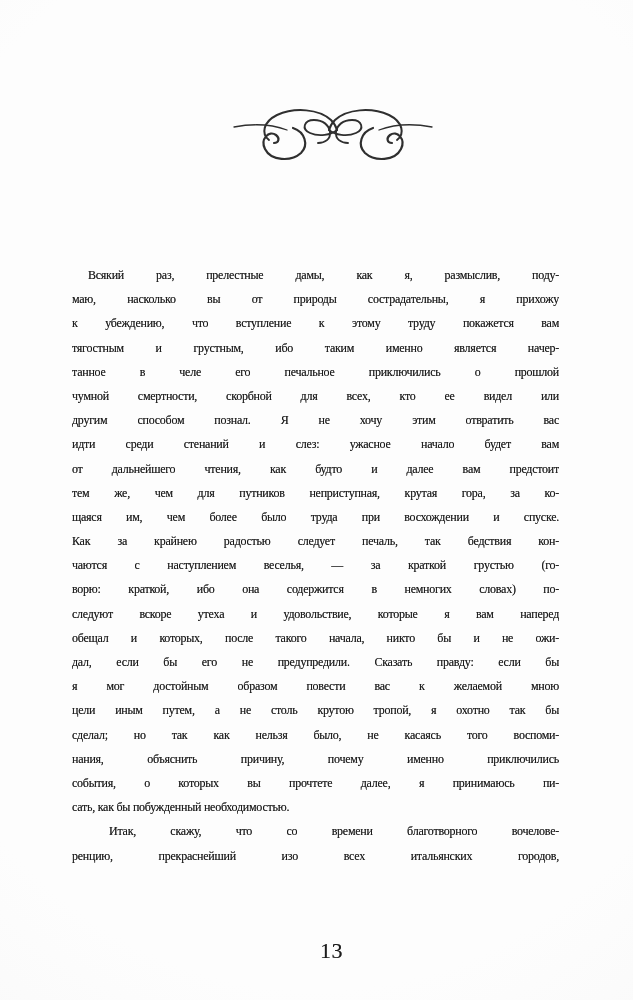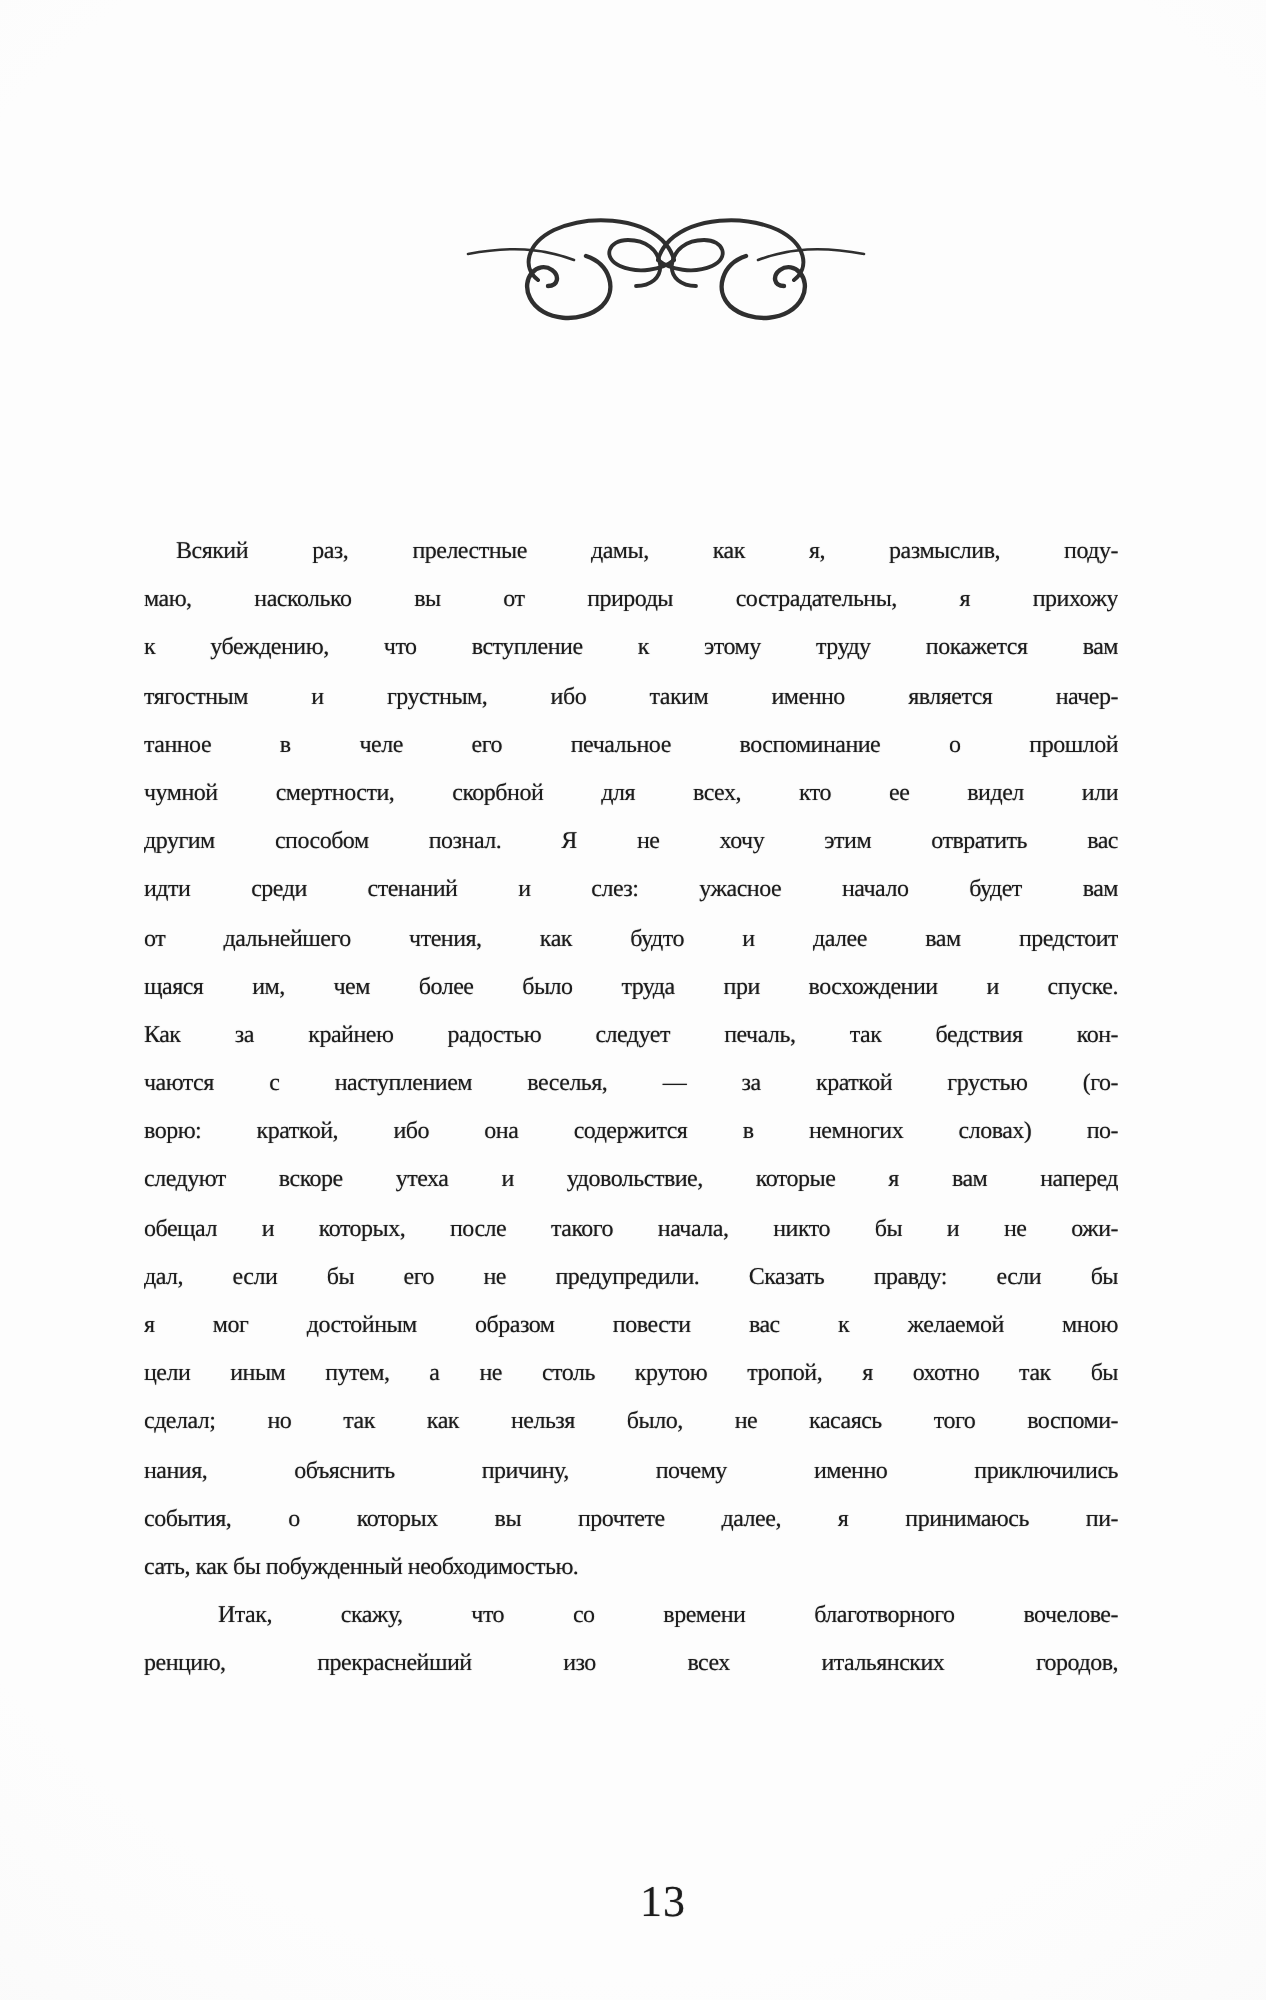--- a/index.html
+++ b/index.html
@@ -78,25 +78,26 @@
     </g>
     <use href="#half" transform="translate(200 0) scale(-1 1)"></use>
   </svg>
 
   <div class="text-block">
       <div class="para">
         <div class="line first">Всякий раз, прелестные дамы, как я, размыслив, поду-</div>
         <div class="line">маю, насколько вы от природы сострадательны, я прихожу</div>
         <div class="line">к убеждению, что вступление к этому труду покажется вам</div>
         <div class="line">тягостным и грустным, ибо таким именно является начер-</div>
-        <div class="line">танное в челе его печальное воспоминание о прошлой</div>
+        <div class="line">танное в челе его печальное приключились о прошлой</div>
         <div class="line">чумной смертности, скорбной для всех, кто ее видел или</div>
         <div class="line">другим способом познал. Я не хочу этим отвратить вас</div>
         <div class="line">идти среди стенаний и слез: ужасное начало будет вам</div>
         <div class="line">от дальнейшего чтения, как будто и далее вам предстоит</div>
+        <div class="line">тем же, чем для путников неприступная, крутая гора, за ко-</div>
         <div class="line">щаяся им, чем более было труда при восхождении и спуске.</div>
         <div class="line">Как за крайнею радостью следует печаль, так бедствия кон-</div>
         <div class="line">чаются с наступлением веселья, — за краткой грустью (го-</div>
         <div class="line">ворю: краткой, ибо она содержится в немногих словах) по-</div>
         <div class="line">следуют вскоре утеха и удовольствие, которые я вам наперед</div>
         <div class="line">обещал и которых, после такого начала, никто бы и не ожи-</div>
         <div class="line">дал, если бы его не предупредили. Сказать правду: если бы</div>
         <div class="line">я мог достойным образом повести вас к желаемой мною</div>
         <div class="line">цели иным путем, а не столь крутою тропой, я охотно так бы</div>
         <div class="line">сделал; но так как нельзя было, не касаясь того воспоми-</div>

